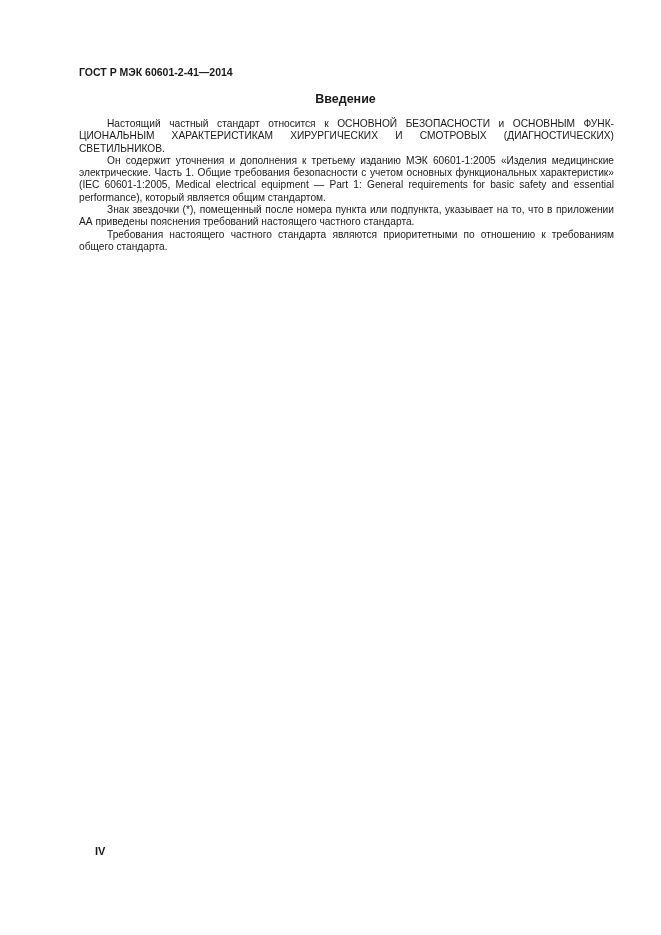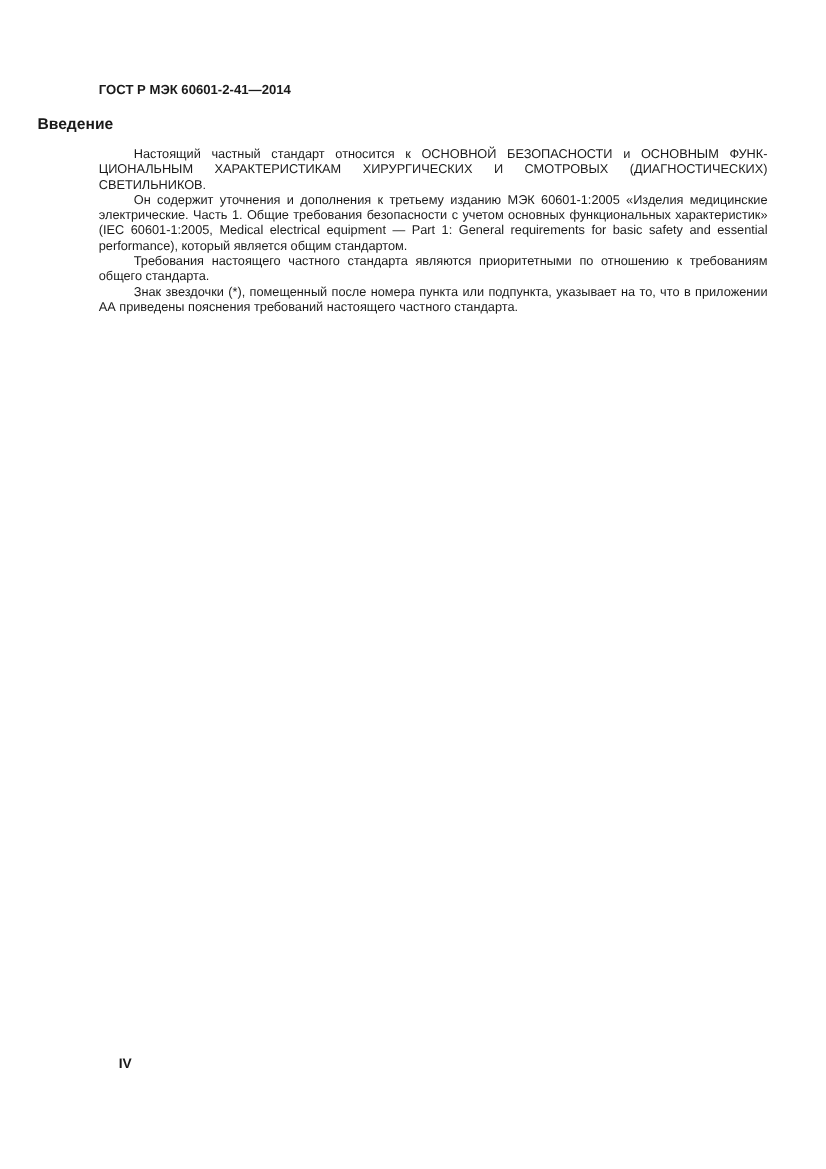--- a/index.html
+++ b/index.html
@@ -21,21 +21,21 @@
       top: 66px;
       font-size: 10.5px;
       font-weight: bold;
       letter-spacing: 0;
     }
     .section-title {
       position: absolute;
       left: 0;
       width: 661px;
       top: 92px;
-      text-align: left;
+      text-align: center;
       padding-left: 30px;
       box-sizing: border-box;
       font-size: 12.5px;
       font-weight: bold;
     }
     .body-text {
       position: absolute;
       left: 79px;
       top: 118px;
       width: 535px;
@@ -60,18 +60,18 @@
 <body>
 
 <div>
   <div class="page-header">ГОСТ Р МЭК 60601-2-41—2014</div>
 
   <div class="section-title">Введение</div>
 
   <div class="body-text">
     <p>Настоящий частный стандарт относится к ОСНОВНОЙ БЕЗОПАСНОСТИ и ОСНОВНЫМ ФУНК­ЦИОНАЛЬНЫМ ХАРАКТЕРИСТИКАМ ХИРУРГИЧЕСКИХ И СМОТРОВЫХ (ДИАГНОСТИЧЕСКИХ) СВЕТИЛЬНИКОВ.</p>
     <p>Он содержит уточнения и дополнения к третьему изданию МЭК 60601-1:2005 «Изделия меди­цинские электрические. Часть 1. Общие требования безопасности с учетом основных функциональ­ных характеристик» (IEC 60601-1:2005, Medical electrical equipment — Part 1: General requirements for basic safety and essential performance), который является общим стандартом.</p>
+    <p>Знак звездочки (*), помещенный после номера пункта или подпункта, указывает на то, что в при­ложении АА приведены пояснения требований настоящего частного стандарта.</p>
     <p>Требования настоящего частного стандарта являются приоритетными по отношению к требова­ниям общего стандарта.</p>
-    <p>Знак звездочки (*), помещенный после номера пункта или подпункта, указывает на то, что в при­ложении АА приведены пояснения требований настоящего частного стандарта.</p>
   </div>
 
   <div class="page-number">IV</div>
 </div>
 
 </body></html>

